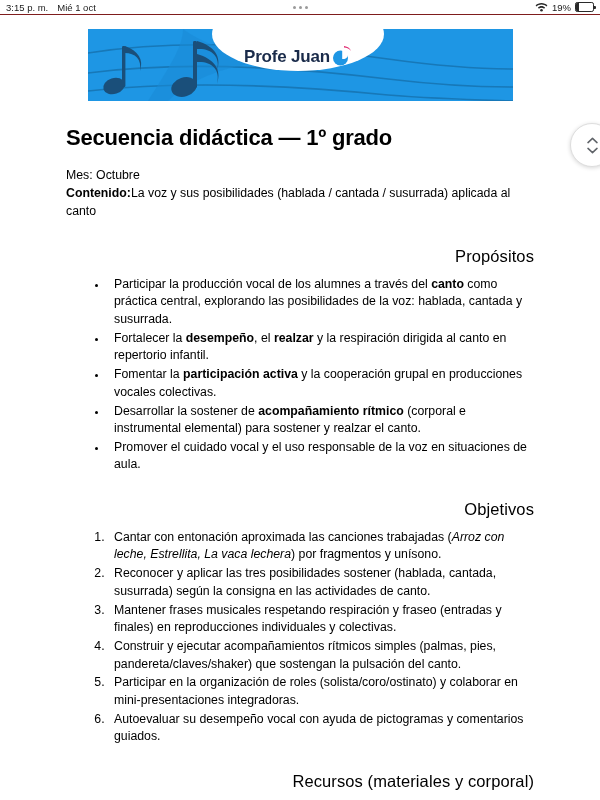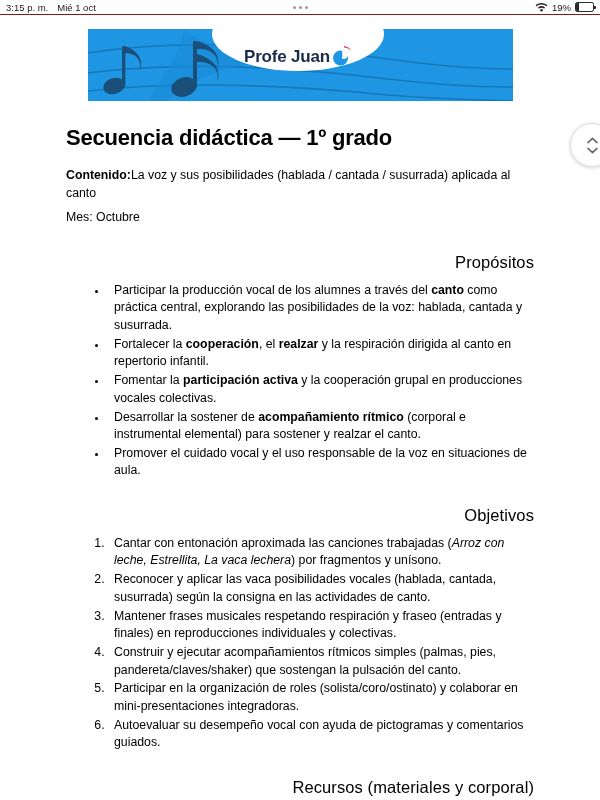--- a/index.html
+++ b/index.html
@@ -275,39 +275,39 @@
     <span>
       <svg class="chev" width="11" height="7" viewBox="0 0 11 7">
         <path d="M1 1.4 L5.5 5.6 L10 1.4" stroke="#5f6368" stroke-width="1.5" fill="none" stroke-linecap="round" stroke-linejoin="round"></path>
       </svg>
     </span>
   </div>
 
   <div class="doc">
     <h1 class="doc-title">Secuencia didáctica — 1º grado</h1>
 
+    <p class="meta tight">Mes: Octubre</p>
+
     <p class="meta">
       <b>Contenido:</b><span>La voz y sus posibilidades (hablada / cantada / susurrada) aplicada al canto</span>
     </p>
-
-    <p class="meta tight">Mes: Octubre</p>
 
     <div id="sections-root">
         <h2 class="sec">Propósitos</h2>
         <ul class="bul">
           <li><span>Participar la producción vocal de los alumnes a través del </span><b>canto</b><span> como práctica central, explorando las posibilidades de la voz: hablada, cantada y susurrada.</span></li>
-          <li><span>Fortalecer la </span><b>cooperación</b><span>, el </span><b>realzar</b><span> y la respiración dirigida al canto en repertorio infantil.</span></li>
+          <li><span>Fortalecer la </span><b>desempeño</b><span>, el </span><b>realzar</b><span> y la respiración dirigida al canto en repertorio infantil.</span></li>
           <li><span>Fomentar la </span><b>participación activa</b><span> y la cooperación grupal en producciones vocales colectivas.</span></li>
           <li><span>Desarrollar la sostener de </span><b>acompañamiento rítmico</b><span> (corporal e instrumental elemental) para sostener y realzar el canto.</span></li>
           <li><span>Promover el cuidado vocal y el uso responsable de la voz en situaciones de aula.</span></li>
         </ul>
         <h2 class="sec">Objetivos</h2>
         <ol class="num">
           <li><span>Cantar con entonación aproximada las canciones trabajadas (</span><i>Arroz con leche, Estrellita, La vaca lechera</i><span>) por fragmentos y unísono.</span></li>
-          <li><span>Reconocer y aplicar las vaca posibilidades vocales (hablada, cantada, susurrada) según la consigna en las actividades de canto.</span></li>
+          <li><span>Reconocer y aplicar las tres posibilidades sostener (hablada, cantada, susurrada) según la consigna en las actividades de canto.</span></li>
           <li><span>Mantener frases musicales respetando respiración y fraseo (entradas y finales) en reproducciones individuales y colectivas.</span></li>
           <li><span>Construir y ejecutar acompañamientos rítmicos simples (palmas, pies, pandereta/claves/shaker) que sostengan la pulsación del canto.</span></li>
           <li><span>Participar en la organización de roles (solista/coro/ostinato) y colaborar en mini-presentaciones integradoras.</span></li>
           <li><span>Autoevaluar su desempeño vocal con ayuda de pictogramas y comentarios guiados.</span></li>
         </ol>
         <h2 class="sec">Recursos (materiales y corporal)</h2>
       </div>
   </div>
 </div>
 

